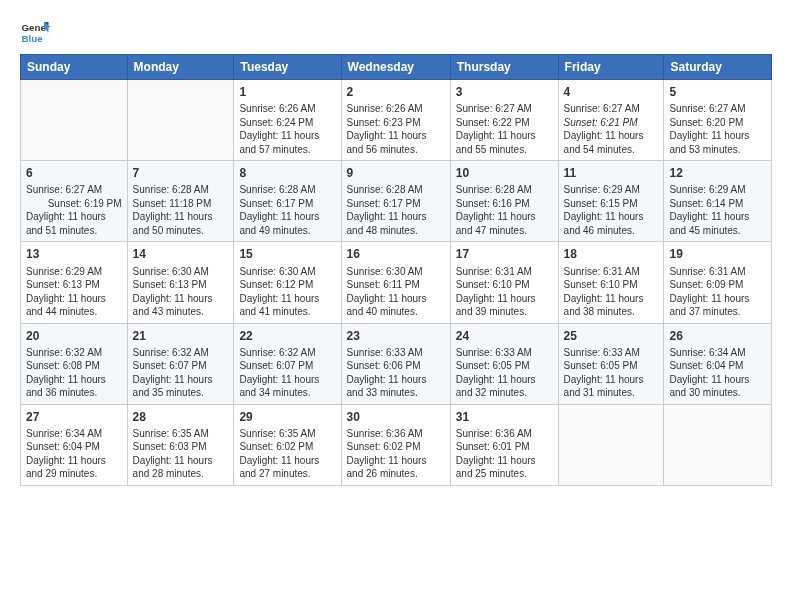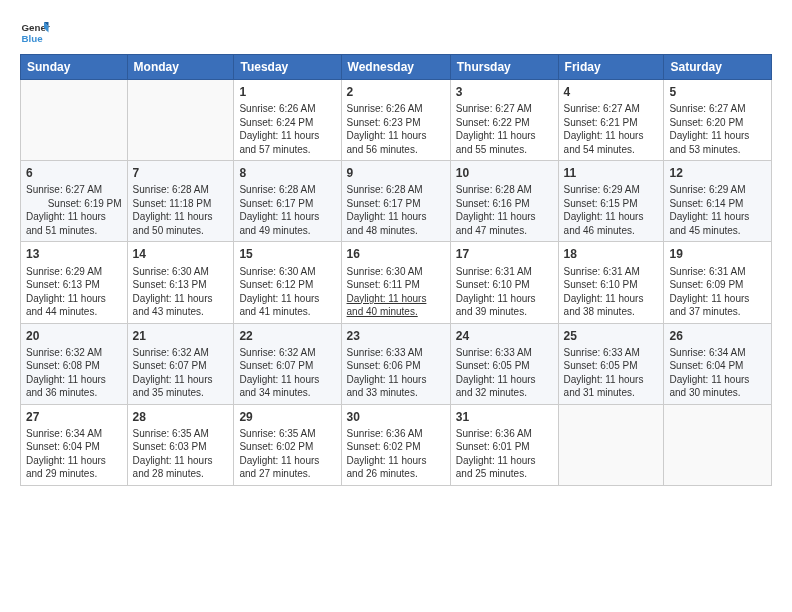--- a/index.html
+++ b/index.html
@@ -137,21 +137,21 @@
           </td>
           <td>
             <span class="day-number">3</span>
             <span style="display: block;">Sunrise: 6:27 AM</span>
             <span style="display: block;">Sunset: 6:22 PM</span>
             <span style="display: block;">Daylight: 11 hours and 55 minutes.</span>
           </td>
           <td>
             <span class="day-number">4</span>
             <span style="display: block;">Sunrise: 6:27 AM</span>
-            <span style="display: block;">Sunset: 6:21 PM</span>
+            <span style="display: block; font-style: italic;">Sunset: 6:21 PM</span>
             <span style="display: block;">Daylight: 11 hours and 54 minutes.</span>
           </td>
           <td>
             <span class="day-number">5</span>
             <span style="display: block;">Sunrise: 6:27 AM</span>
             <span style="display: block;">Sunset: 6:20 PM</span>
             <span style="display: block;">Daylight: 11 hours and 53 minutes.</span>
           </td>
         </tr>
         <tr>
@@ -214,21 +214,21 @@
           <td>
             <span class="day-number">15</span>
             <span style="display: block;">Sunrise: 6:30 AM</span>
             <span style="display: block;">Sunset: 6:12 PM</span>
             <span style="display: block;">Daylight: 11 hours and 41 minutes.</span>
           </td>
           <td>
             <span class="day-number">16</span>
             <span style="display: block;">Sunrise: 6:30 AM</span>
             <span style="display: block;">Sunset: 6:11 PM</span>
-            <span style="display: block; text-decoration: underline;">Daylight: 11 hours and 40 minutes.</span>
+            <span style="display: block;">Daylight: 11 hours and 40 minutes.</span>
           </td>
           <td>
             <span class="day-number">17</span>
             <span style="display: block;">Sunrise: 6:31 AM</span>
             <span style="display: block;">Sunset: 6:10 PM</span>
             <span style="display: block;">Daylight: 11 hours and 39 minutes.</span>
           </td>
           <td>
             <span class="day-number">18</span>
             <span style="display: block;">Sunrise: 6:31 AM</span>

